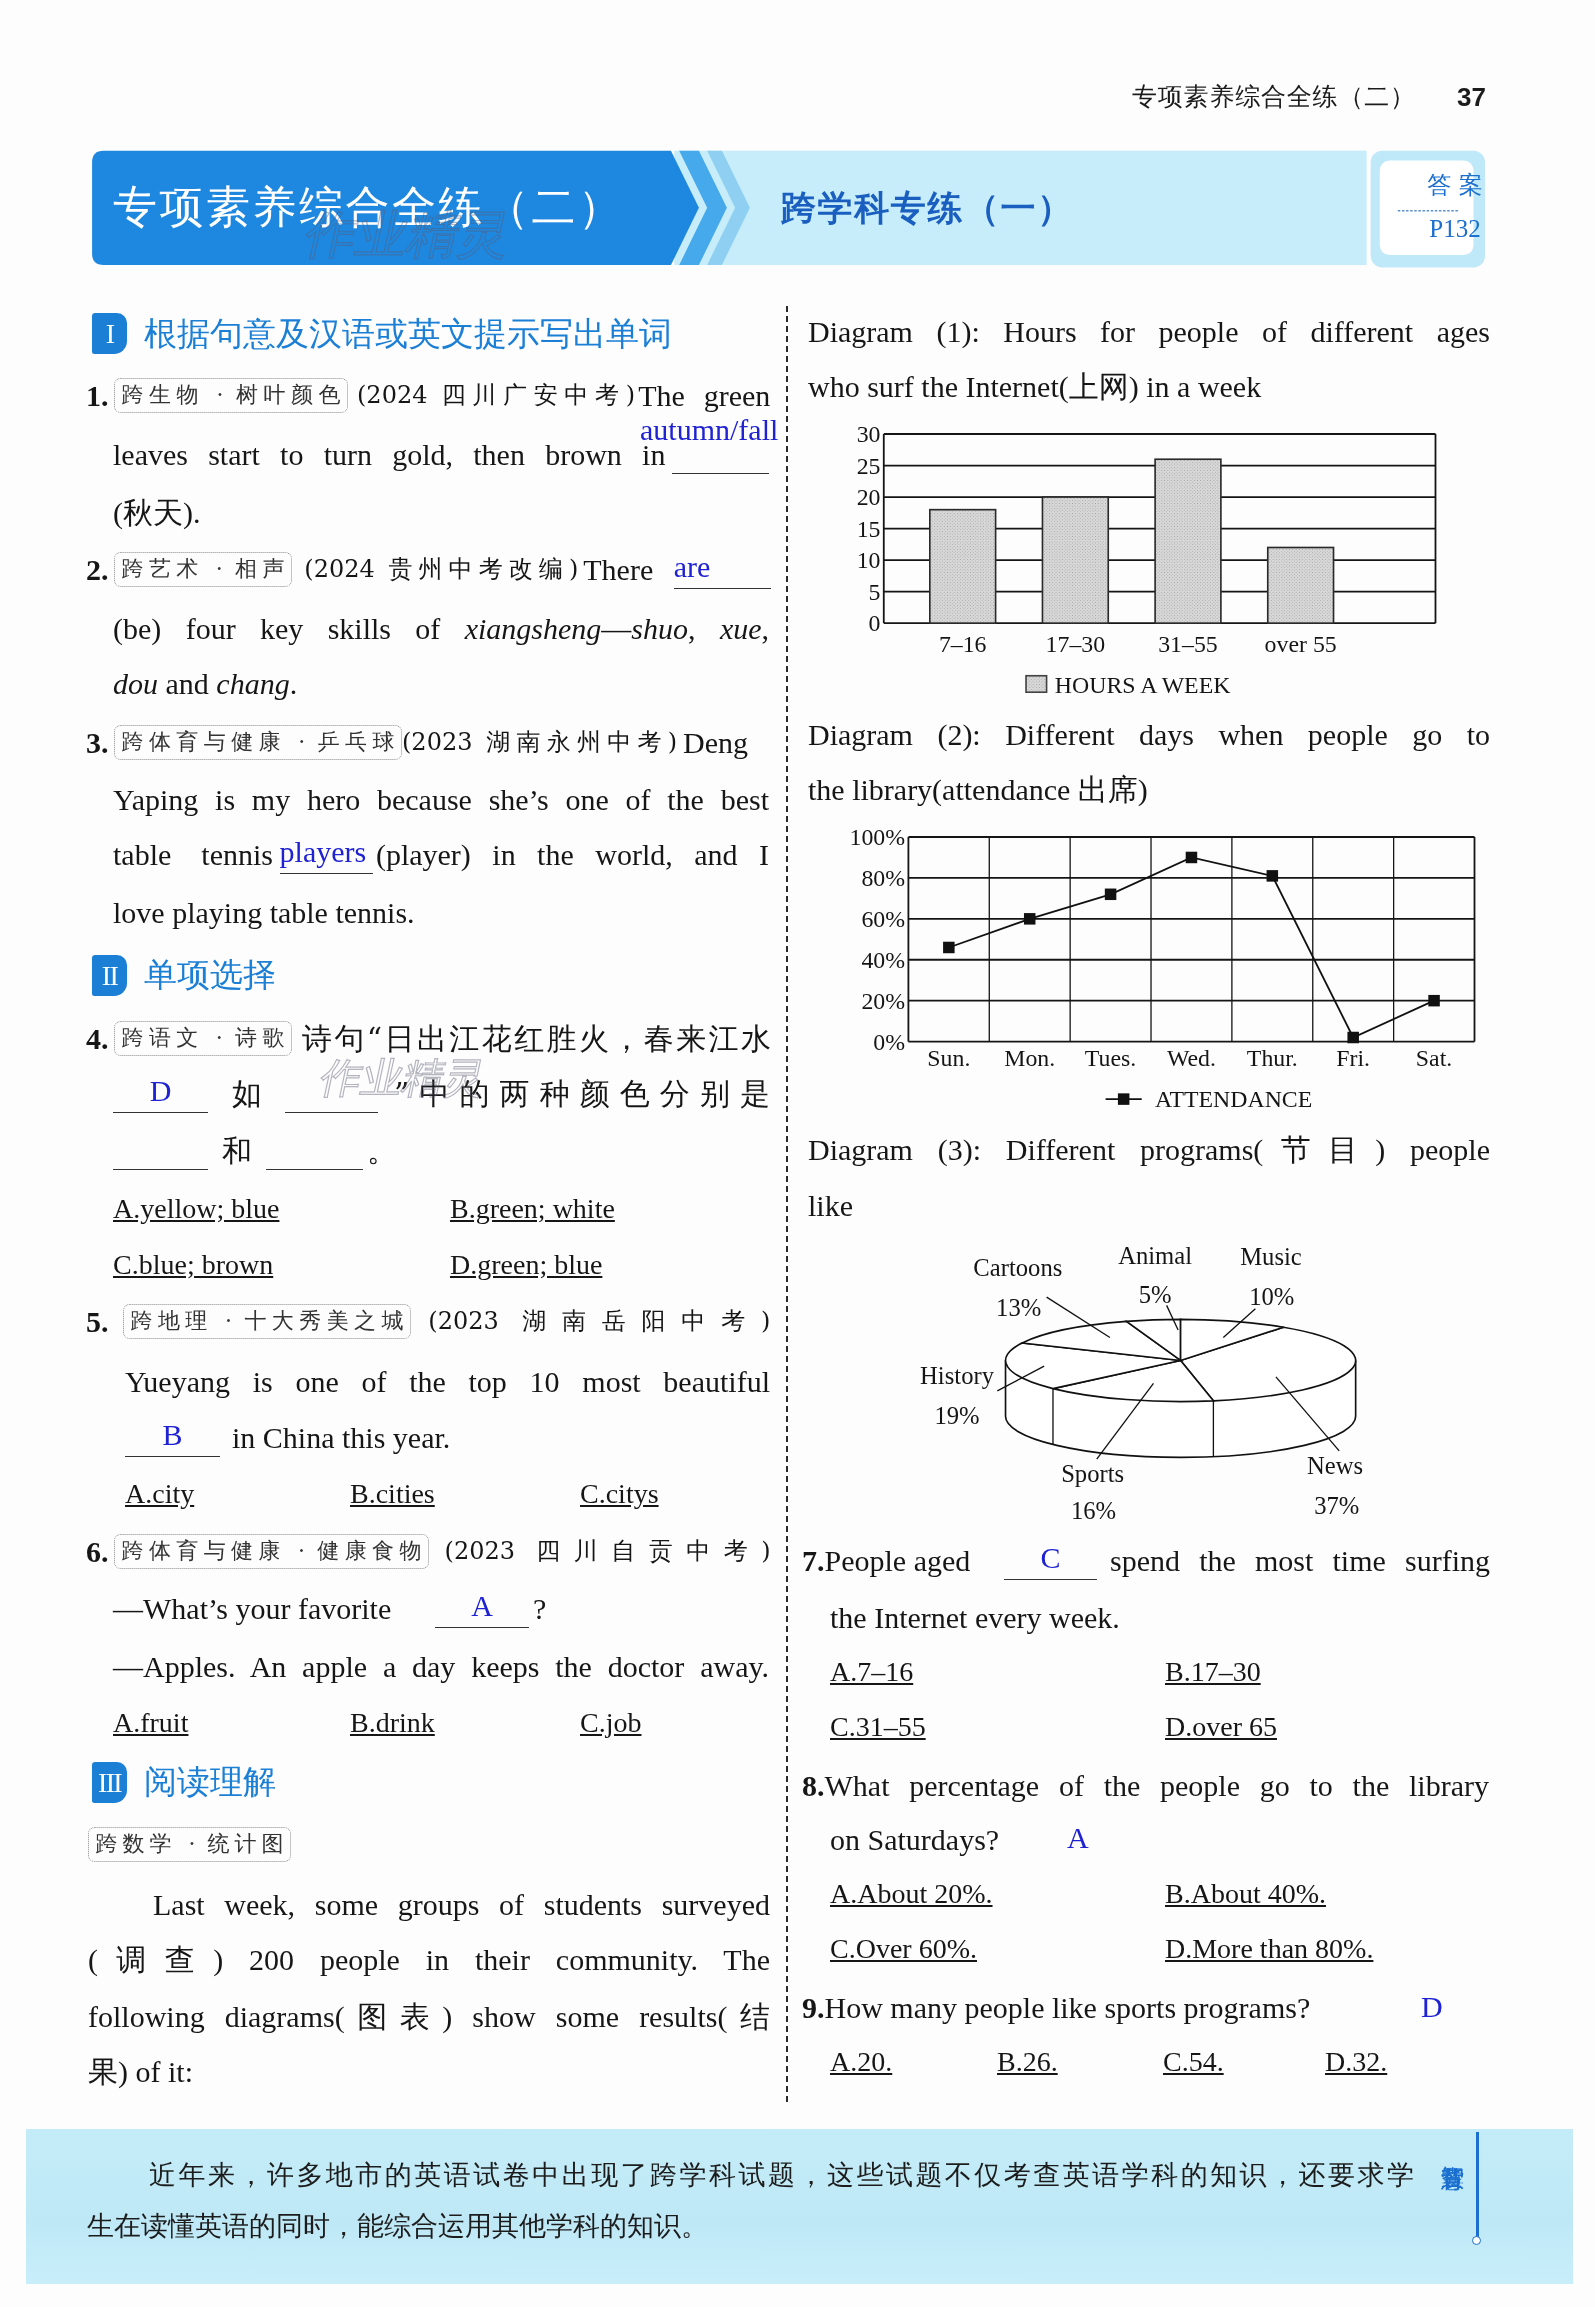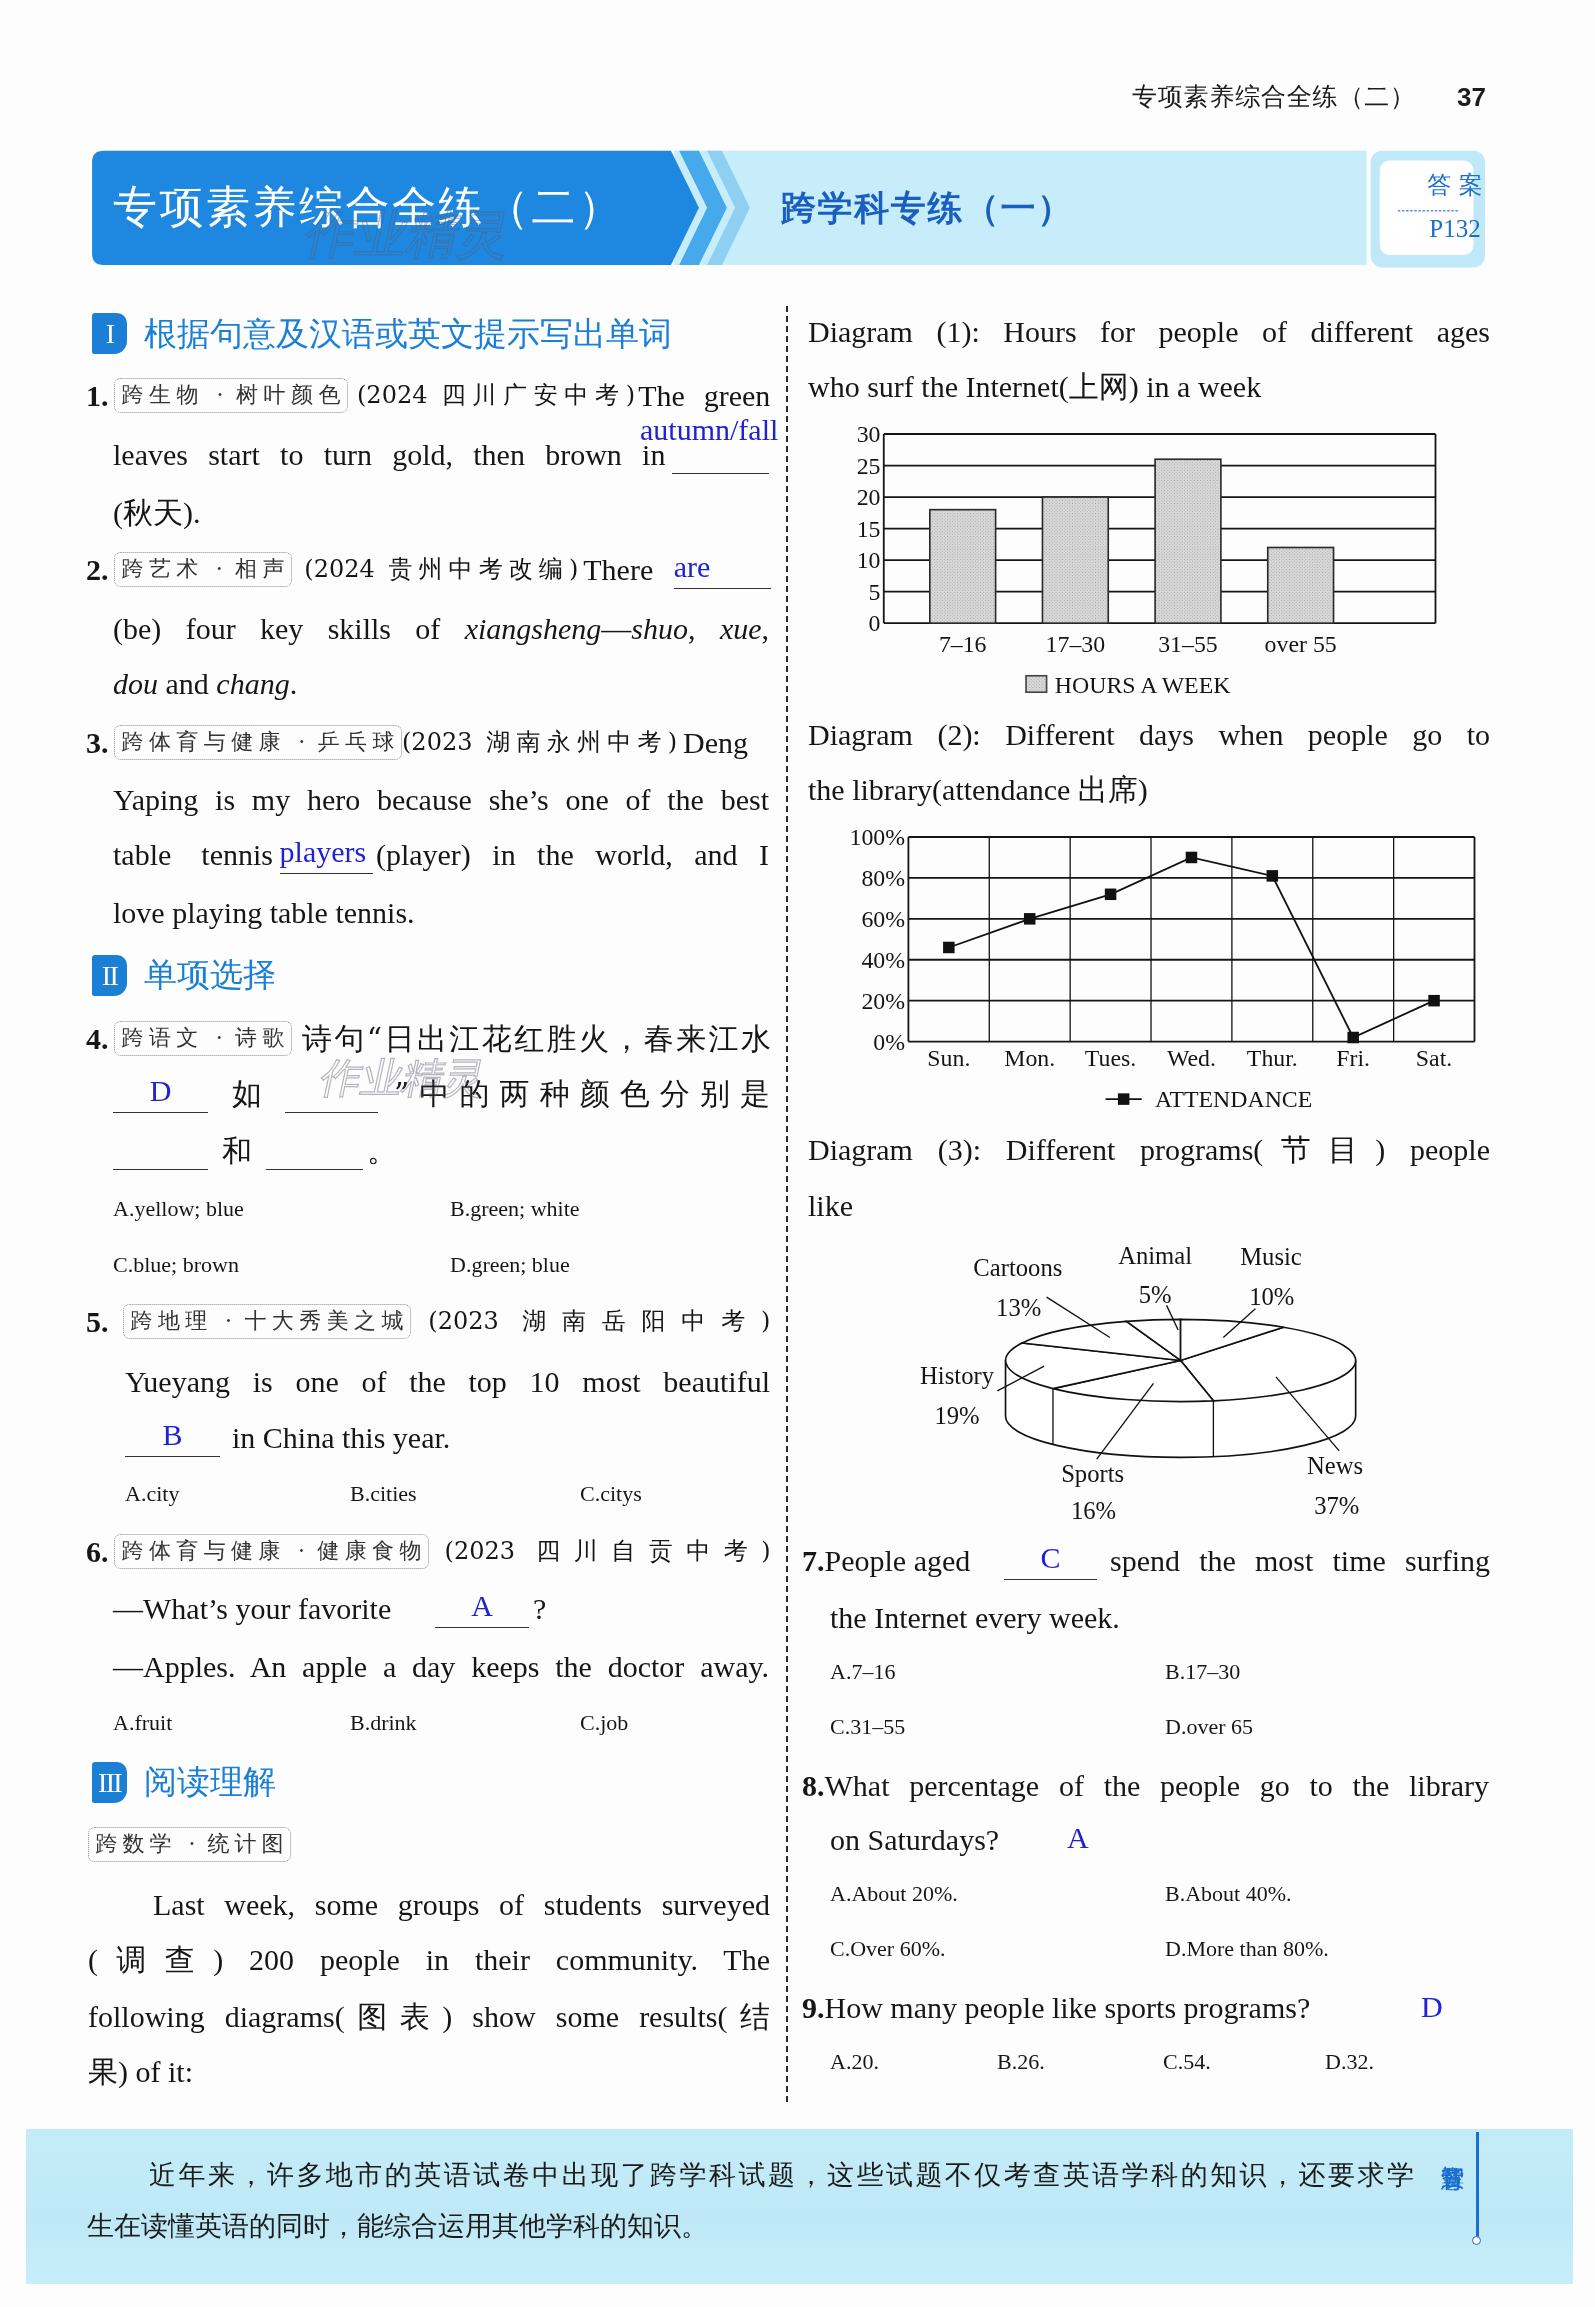--- a/index.html
+++ b/index.html
@@ -21,21 +21,21 @@
 .num{font-weight:bold;line-height:49px;}
 .jt{display:block;line-height:49px;height:49px;text-align:justify;text-align-last:justify;white-space:normal;}
 .grow{flex:1 1 auto !important;}
 .tag{display:block;box-sizing:border-box;height:35px;line-height:31px;border:1.6px dotted #8a8a8a;border-radius:6.6px;font-size:22px;padding:0 6.6px;text-align:justify;text-align-last:justify;font-family:"DejaVu Serif",serif;color:#333;}
 .src{display:block;font-size:24px;line-height:49px;text-align:justify;text-align-last:justify;font-family:"DejaVu Serif",serif;}
 .blank{position:relative;align-self:flex-start;height:44px;box-sizing:border-box;border-bottom:1.6px solid #333;}
 .blank-a{position:absolute;height:44px;box-sizing:border-box;border-bottom:1.6px solid #333;}
 .ans-in{position:absolute;left:0;right:0;top:5px;line-height:33px;text-align:center;color:var(--answer);font-size:30px;white-space:nowrap;}
 .ans-free{position:absolute;line-height:33px;color:var(--answer);font-size:30px;white-space:nowrap;}
 .txt{position:absolute;height:49px;line-height:49px;font-size:30px;white-space:nowrap;}
-.opt{position:absolute;height:49px;line-height:49px;font-size:22px;white-space:nowrap;}
+.opt{position:absolute;height:49px;line-height:49px;font-size:28px;white-space:nowrap;text-decoration:underline;}
 .divider{position:absolute;left:786px;top:306px;width:1.6px;height:1799px;background:repeating-linear-gradient(to bottom,#2a2a2a 0 5.8px,transparent 5.8px 10px);}
 .footer-band{position:absolute;left:25.5px;top:2129px;width:1547px;height:155px;background:linear-gradient(180deg,var(--footer-band),#bfe8f6 60%,#c8eefa);}
 .footer-line{position:absolute;height:46px;line-height:46px;font-size:27px;font-family:"DejaVu Serif",serif;color:#1c1c1c;text-align:justify;text-align-last:justify;}
 .side-label{position:absolute;left:1440px;top:2148px;writing-mode:vertical-rl;font-family:"DejaVu Sans",sans-serif;font-size:23px;line-height:25px;color:var(--side-label);}
 .side-rule{position:absolute;left:1476px;top:2132px;width:2.5px;height:106px;background:var(--side-label);}
 .side-dot{position:absolute;left:1472px;top:2236px;width:7.4px;height:7.4px;border:1.6px solid var(--side-label);border-radius:50%;background:#fff;}
 svg .ct{font-family:"Liberation Serif",serif;font-size:29px;fill:#151515;}
 svg .pt{font-family:"Liberation Serif",serif;font-size:30px;fill:#151515;}
 </style>
 </head>

